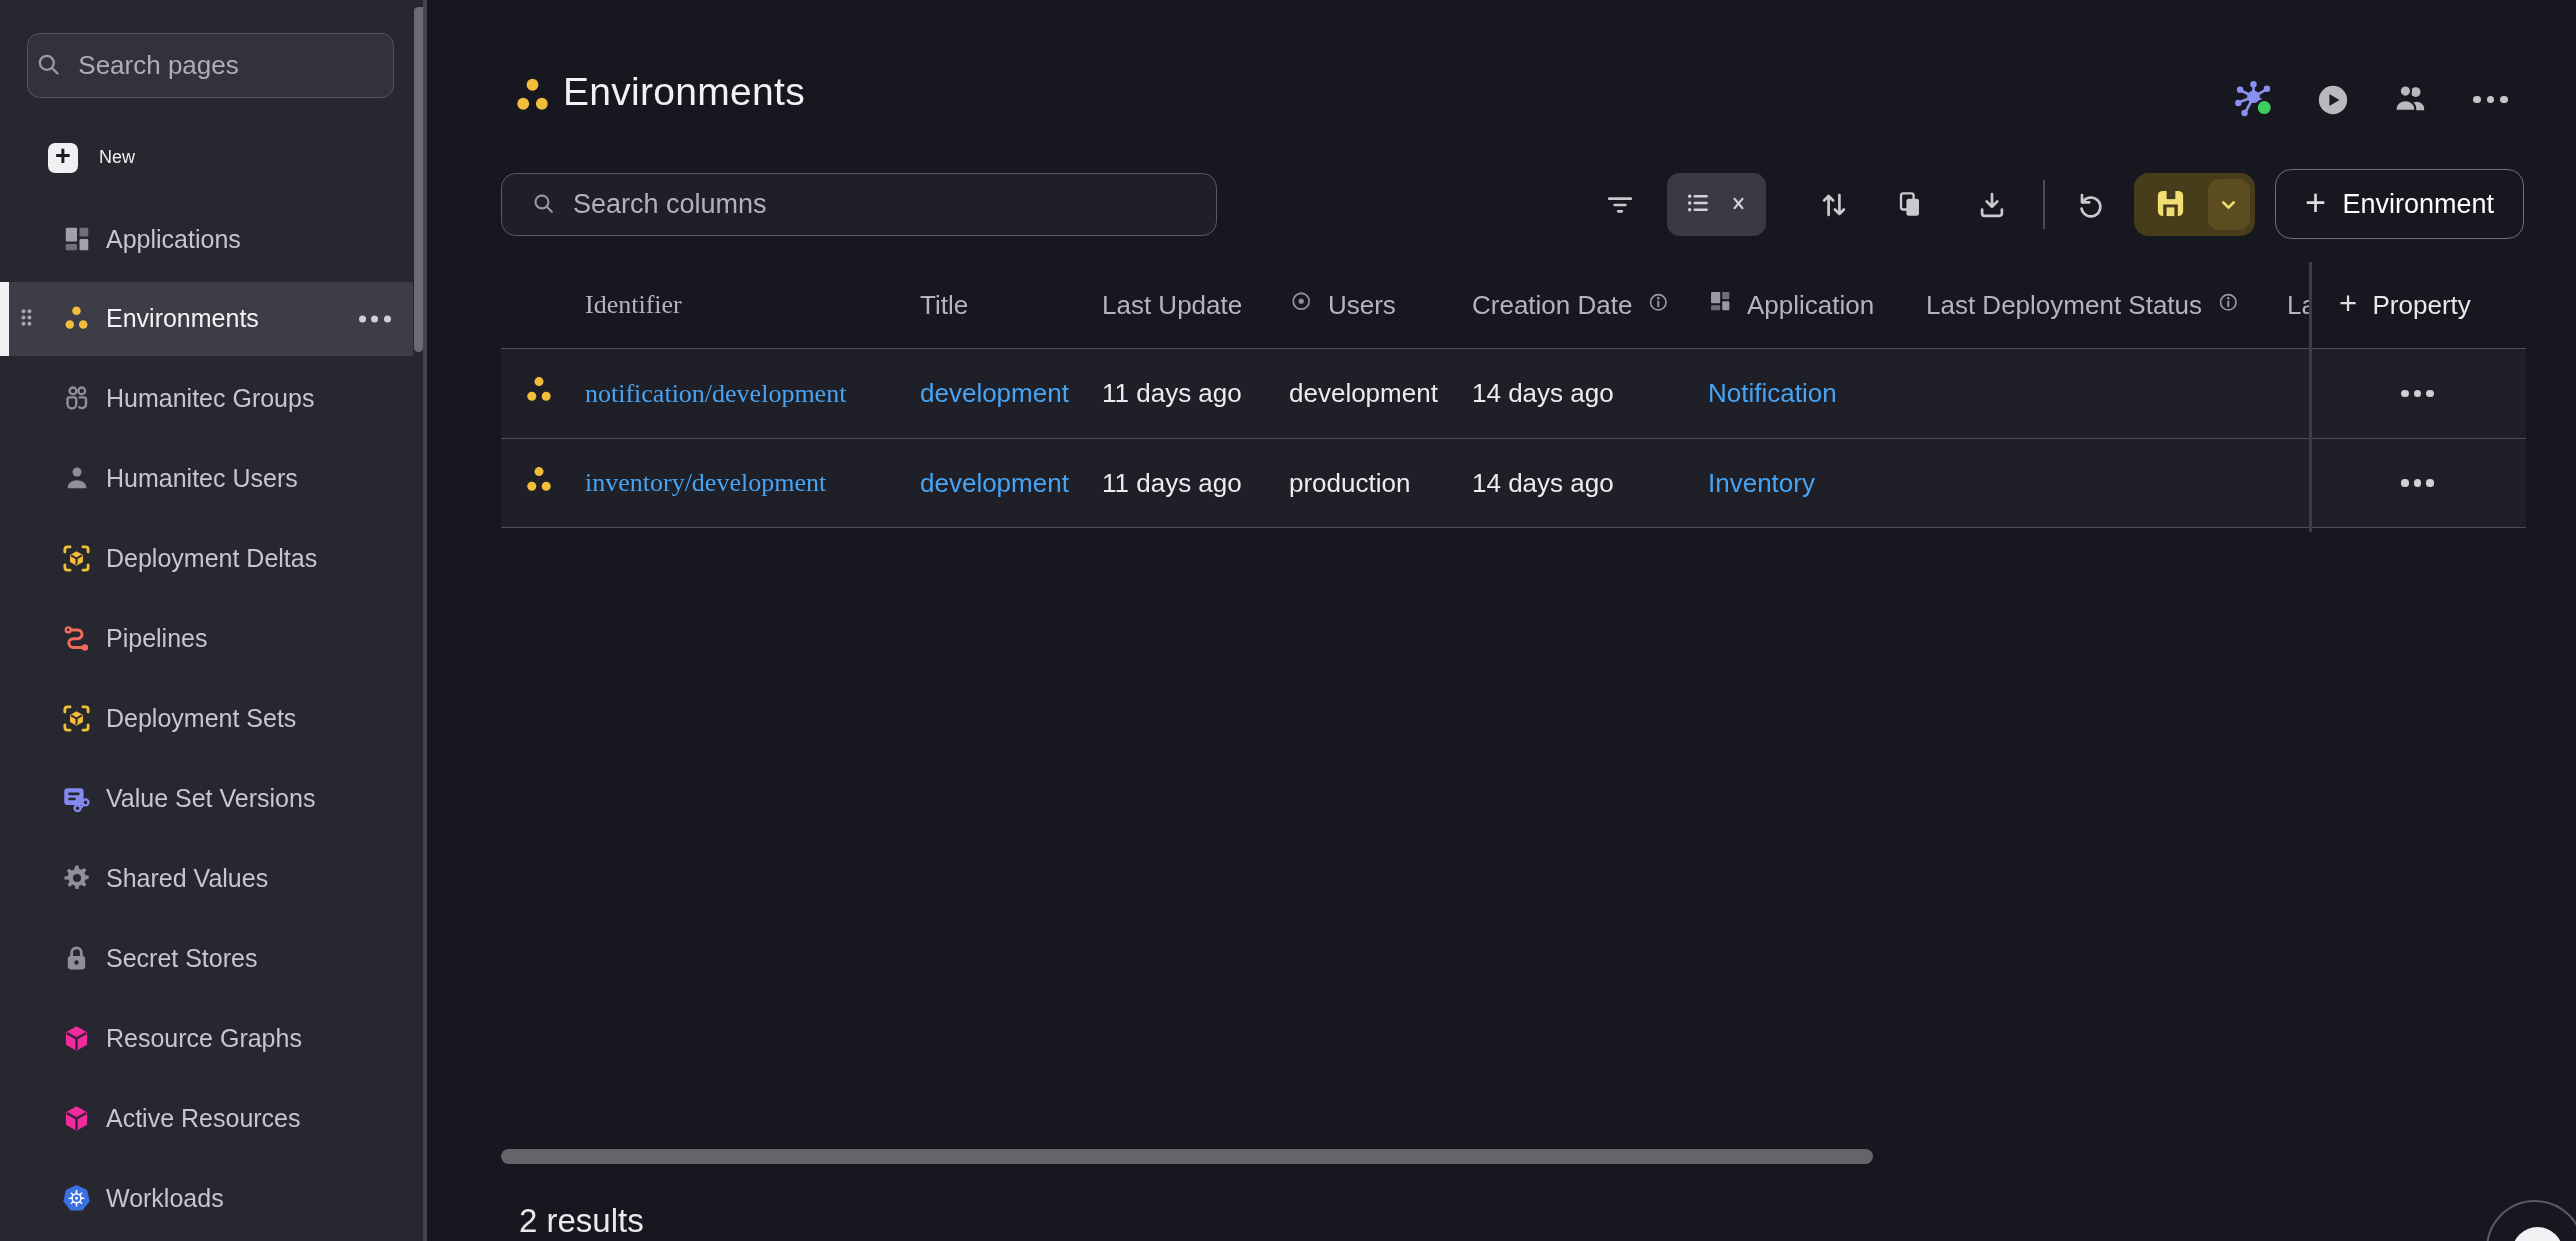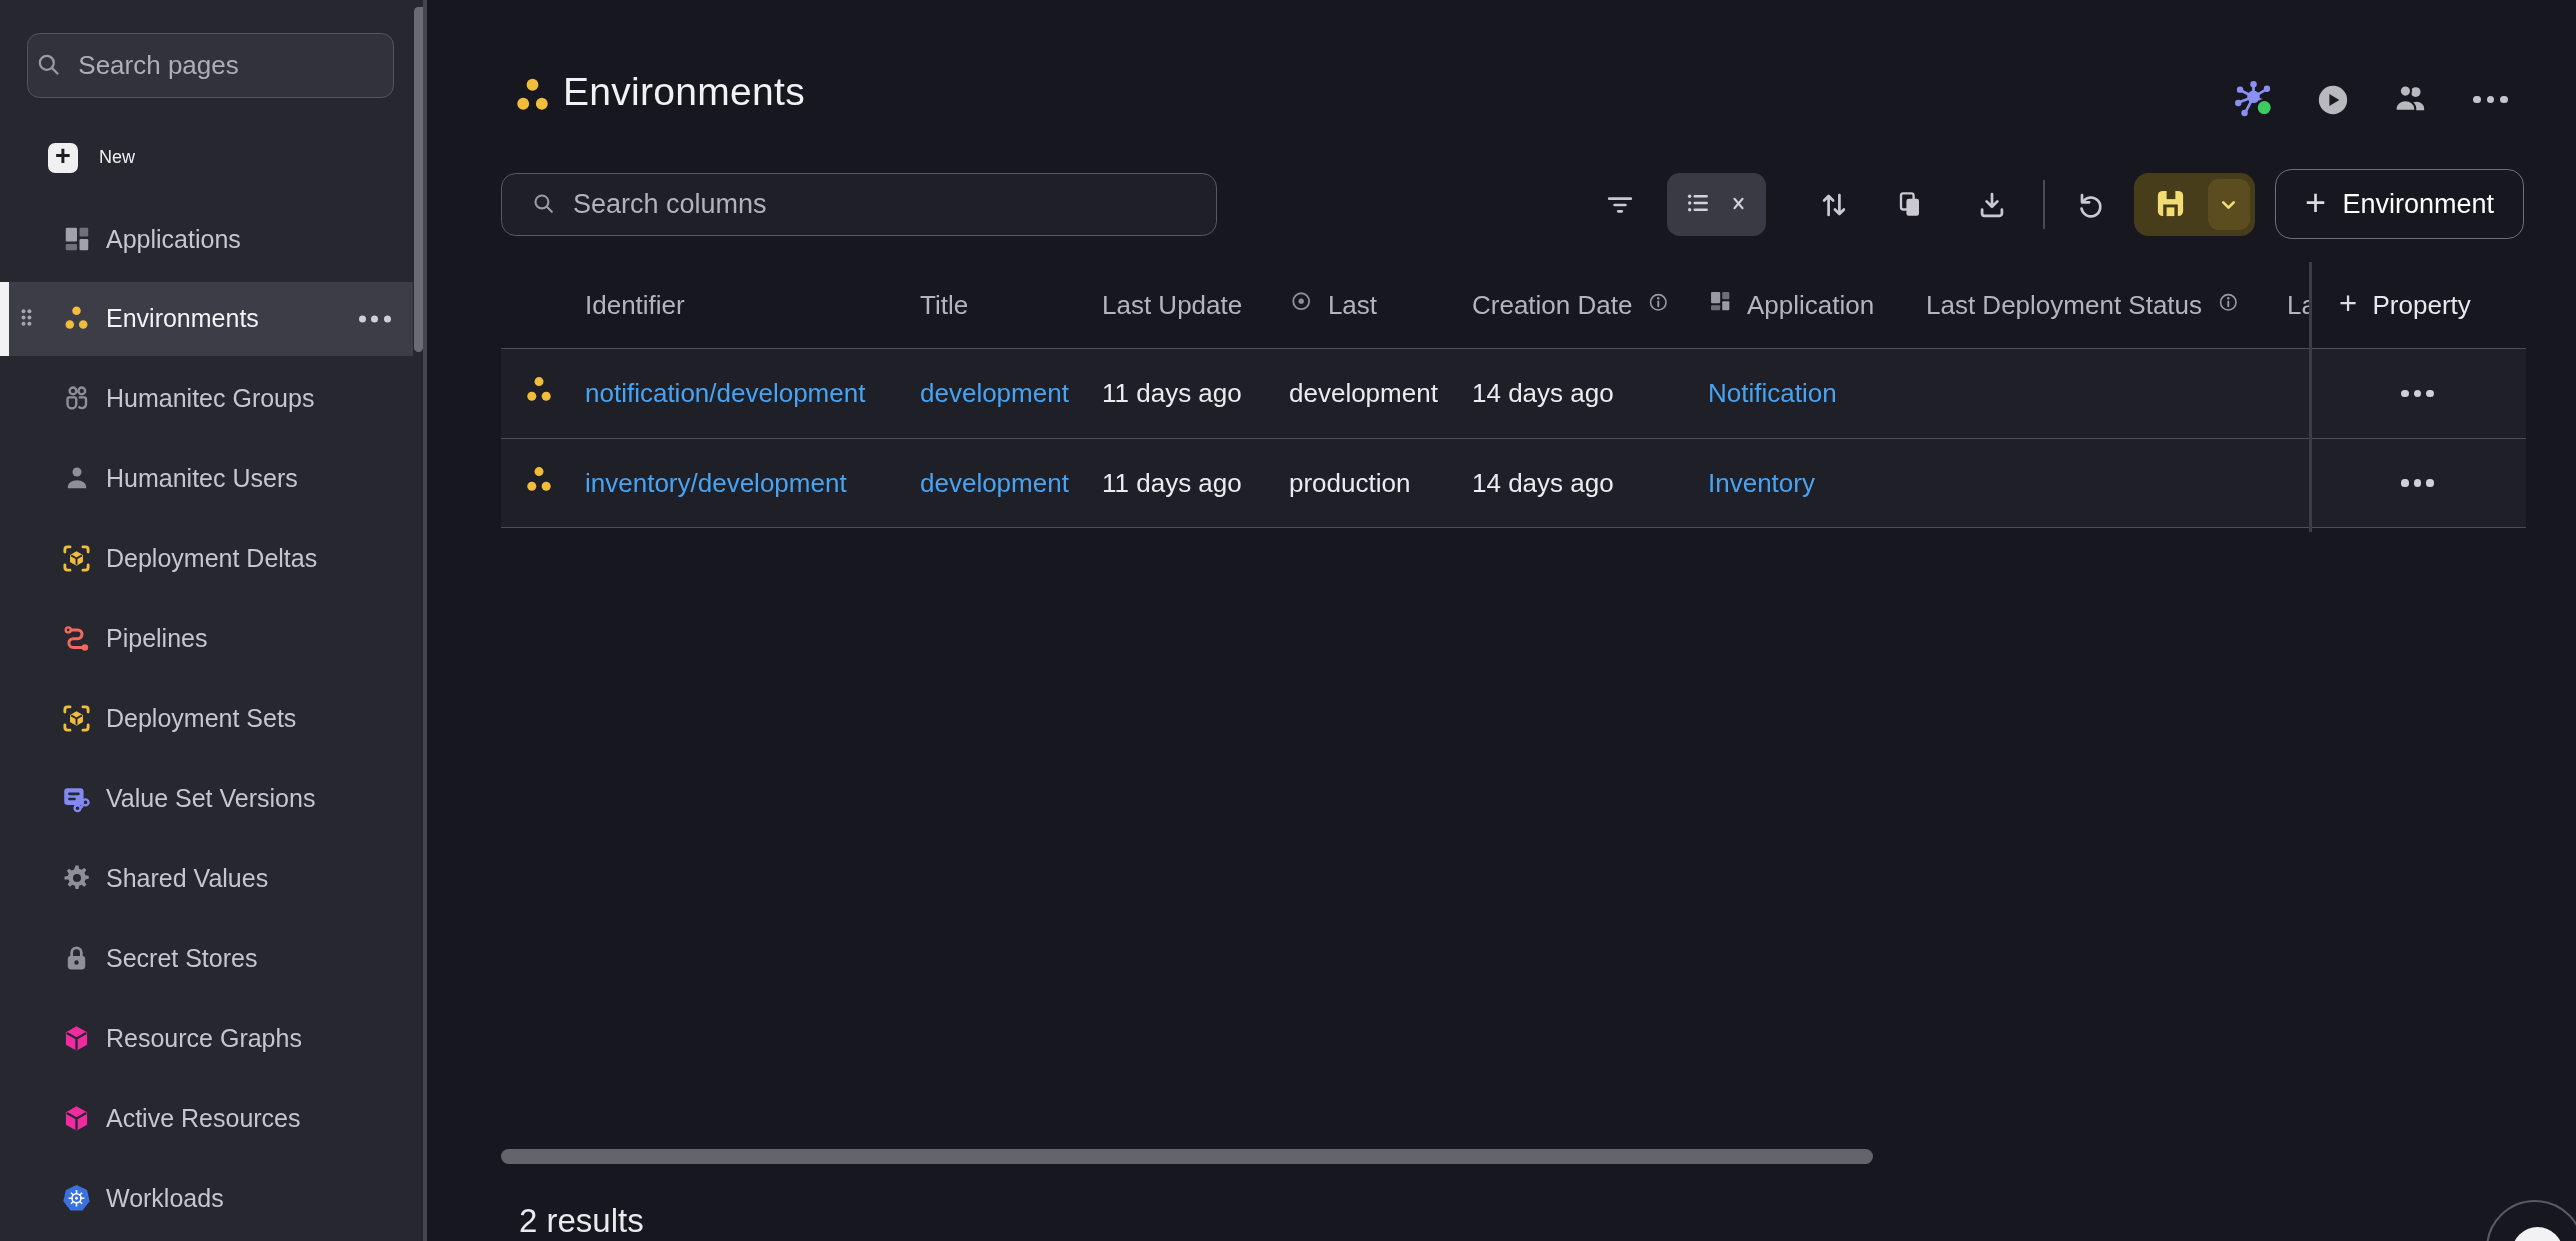--- a/index.html
+++ b/index.html
@@ -65,21 +65,21 @@
   .env-btn { position:absolute; left:1849px; top:-3.6px; width:249px; height:70px; border:1.8px solid #70707a; border-radius:16.3px;
     display:flex; align-items:center; justify-content:center; gap:16.3px; cursor:pointer; background:transparent; }
   .plus-glyph { font-size:36px; font-weight:300; color:#dcdce1; line-height:1; padding-bottom:3.6px; }
   .env-btn span.lbl { font-size:27px; color:#ffffff; }
   
   .table { position:absolute; left:75px; top:262px; width:2025px; }
   .thead { display:flex; height:86px; position:relative; }
   .th { display:flex; align-items:center; font-size:26px; color:#b4b4bd; gap:14.5px; white-space:nowrap; }
   .td { display:flex; align-items:center; font-size:26px; color:#ececf0; white-space:nowrap; }
   .c-icon { width:84px; flex:0 0 84px; padding-left:20px; }
-  .c-id   { width:335px; flex:0 0 335px; }
+  .c-id   { width:335px; flex:0 0 335px;font-family:Liberation Serif, serif; }
   .c-title{ width:182px; flex:0 0 182px; }
   .c-upd  { width:187px; flex:0 0 187px; }
   .c-type { width:183px; flex:0 0 183px; }
   .c-cre  { width:236px; flex:0 0 236px; }
   .c-app  { width:218px; flex:0 0 218px; }
   .c-lds  { width:361px; flex:0 0 361px; }
   .c-la   { width:22px; flex:0 0 22px; overflow:visible; }
   .trow { position:relative; display:flex; height:90px; align-items:center; background:#1f1f28; border-top:1.8px solid #4d4d55; }
   .trow.last { border-bottom:1.8px solid #4d4d55; }
   .link { color:#47a4f3; text-decoration:none; cursor:pointer; }
@@ -453,21 +453,21 @@
             <span>Title</span>
           </div>
         <div class="th c-upd">
             <span>Last Update</span>
           </div>
         <div class="th c-type">
           <span><svg width="24.4" height="24.4" viewBox="0 0 24 24" fill="none">
                 <circle cx="12" cy="12" r="7.8" stroke="#8e8e97" stroke-width="1.8"></circle>
                 <circle cx="12" cy="12" r="2.6" fill="#8e8e97"></circle>
               </svg></span>
-          <span>Last</span>
+          <span>Users</span>
         </div>
         <div class="th c-cre">
           <span>Creation Date</span>
           <span><svg width="22.6" height="22.6" viewBox="0 0 24 24" fill="none">
                 <circle cx="12" cy="12" r="8.2" stroke="#9a9aa3" stroke-width="1.7"></circle>
                 <path d="M12 11.2v5" stroke="#9a9aa3" stroke-width="2" stroke-linecap="round"></path>
                 <circle cx="12" cy="7.6" r="1.3" fill="#9a9aa3"></circle>
               </svg></span>
         </div>
         <div class="th c-app">

